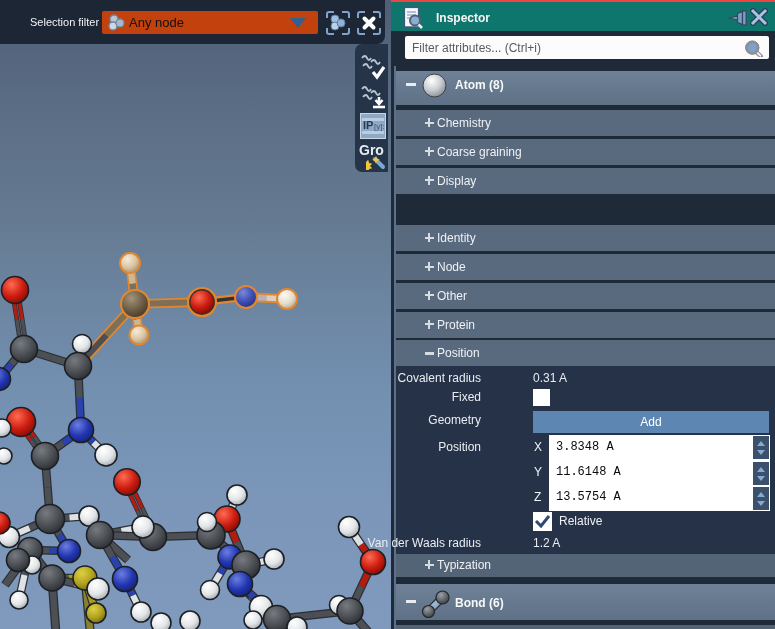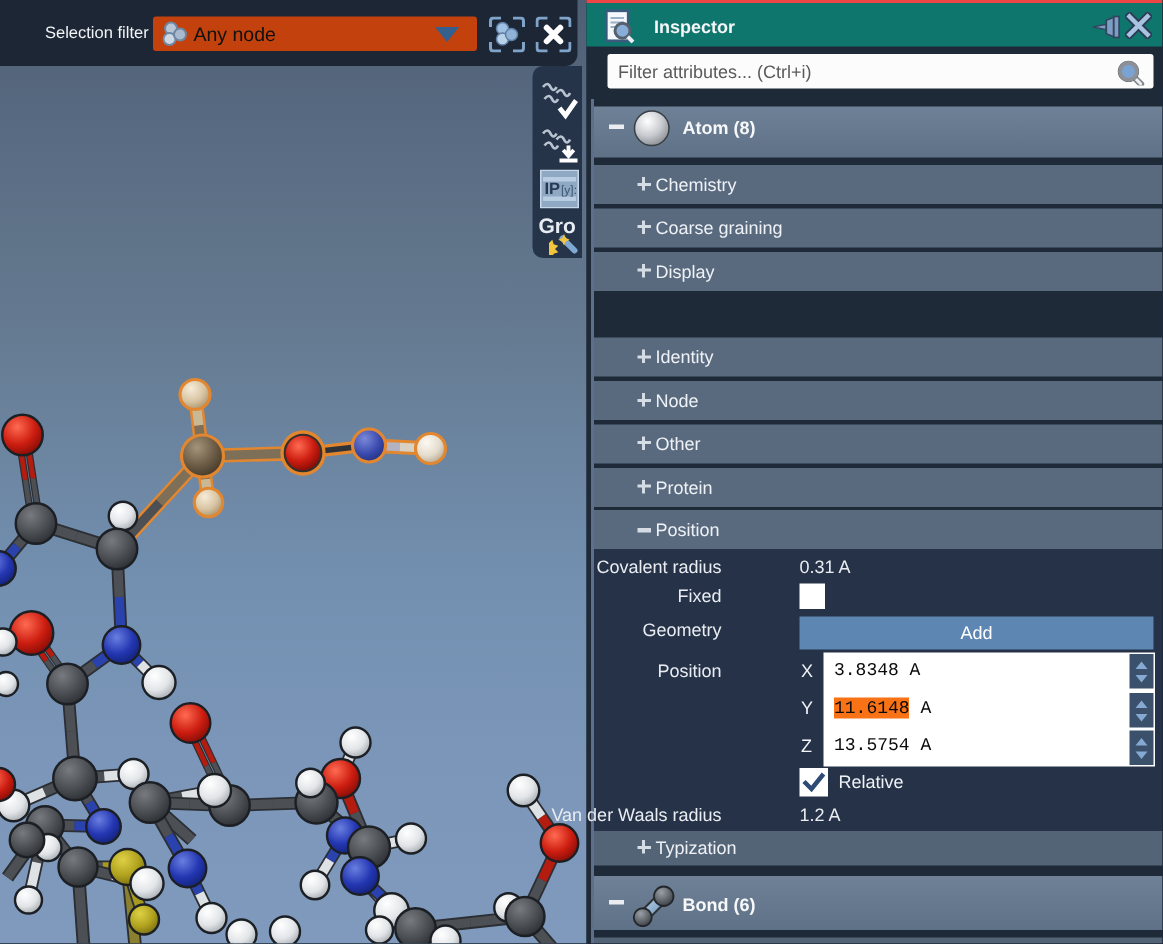--- a/index.html
+++ b/index.html
@@ -475,21 +475,21 @@
           <span class="plabel">Geometry</span>
         </div>
       <div id="addbtn">Add</div>
       <div class="prow" style="top:74px">
           <span class="plabel">Position</span>
         </div>
       <div id="xyz"></div>
       <div class="axis" style="top:74px">X</div>
         <div class="fval" style="top:74px">3.8348 A</div>
       <div class="axis" style="top:99px">Y</div>
-      <div class="fval" style="top:99px"><span style="background:#f97316">11.6148</span> A</div>
+      <div class="fval" style="top:99px"><span style="background:#ffffff">11.6148</span> A</div>
       <div class="axis" style="top:124px">Z</div>
         <div class="fval" style="top:124px">13.5754 A</div>
       <div class="spin" style="top:70px">
           <div class="up"></div>
           <div class="dn"></div>
         </div>
       <div class="spin" style="top:96px">
           <div class="up"></div>
           <div class="dn"></div>
         </div>

